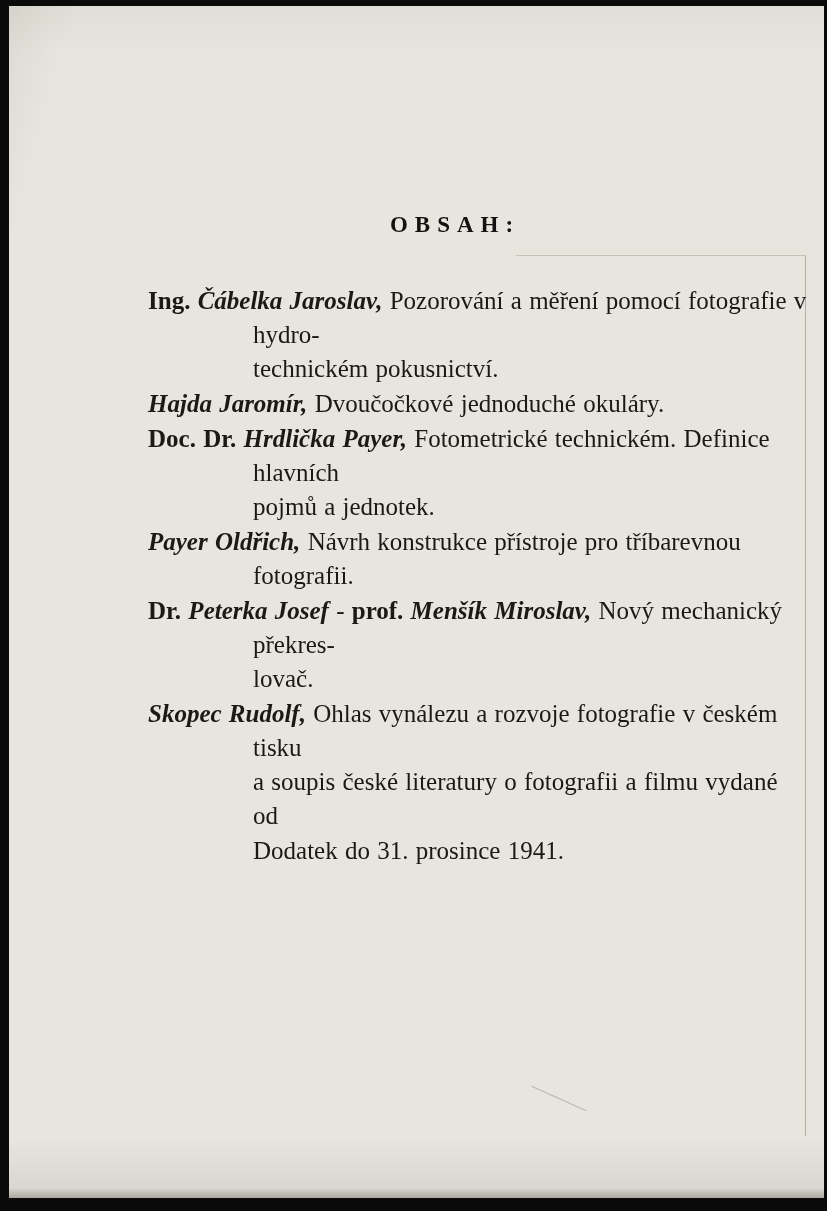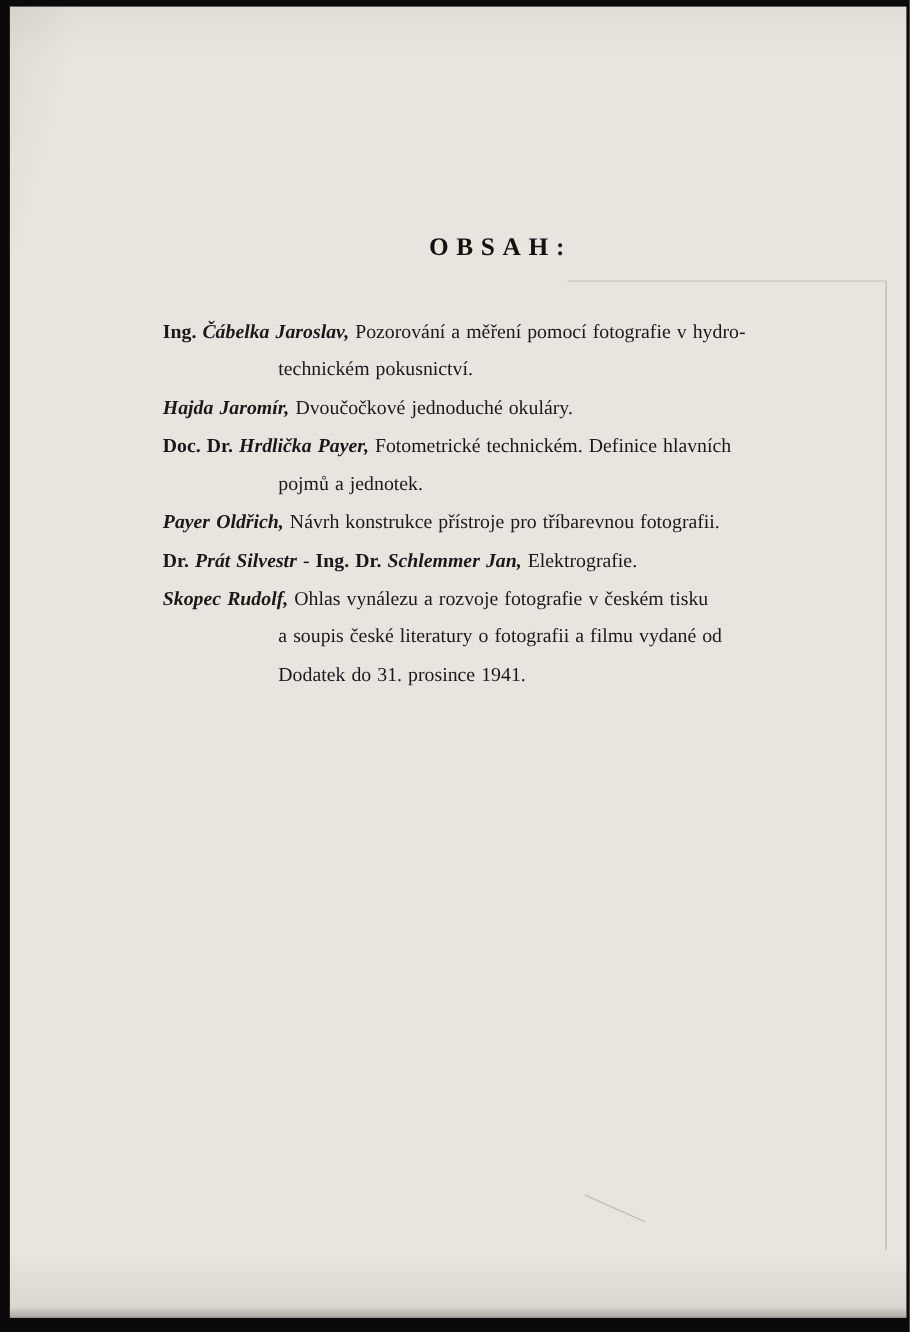--- a/index.html
+++ b/index.html
@@ -29,21 +29,21 @@
     width:660px;
   }
   .title{
     margin:206px 46px 46px 0;
     text-align:center;
     font-size:23px;
     font-weight:bold;
     letter-spacing:7px;
     color:#141210;
   }
-  .entries{font-size:18px;line-height:34px;word-spacing:1px;}
+  .entries{font-size:25px;line-height:34px;word-spacing:1px;}
   p.entry{
     margin:0 0 1px 0;
     padding-left:105px;
     text-indent:-105px;
   }
   p.entry.dodatek{text-indent:0;font-family:Liberation Serif, serif;}
   .b{font-weight:bold;}
   .bi{font-weight:bold;font-style:italic;}
   .r{font-weight:normal;}
   
@@ -81,22 +81,22 @@
     <div class="entries">
 
       <p class="entry"><span class="b">Ing. </span><span class="bi">Čábelka Jaroslav,</span><span class="r"> Pozorování a měření pomocí fotografie v hydro-</span><br><span class="r">technickém pokusnictví.</span></p>
 
       <p class="entry"><span class="bi">Hajda Jaromír,</span><span class="r"> Dvoučočkové jednoduché okuláry.</span></p>
 
       <p class="entry"><span class="b">Doc. Dr. </span><span class="bi">Hrdlička Payer,</span><span class="r"> Fotometrické technickém. Definice hlavních</span><br><span class="r">pojmů a jednotek.</span></p>
 
       <p class="entry"><span class="bi">Payer Oldřich,</span><span class="r"> Návrh konstrukce přístroje pro tříbarevnou fotografii.</span></p>
 
+      <p class="entry"><span class="b">Dr. </span><span class="bi">Peterka Josef</span><span class="r"> - </span><span class="b">prof. </span><span class="bi">Menšík Miroslav,</span><span class="r"> Nový mechanický překres-</span><br><span class="r">lovač.</span></p>
 
-      <p class="entry"><span class="b">Dr. </span><span class="bi">Prát Silvestr</span><span class="r"> - </span><span class="b">Ing. Dr. </span><span class="bi">Schlemmer Jan,</span><span class="r"> Elektrografie.</span></p>
 
       <p class="entry"><span class="bi">Skopec Rudolf,</span><span class="r"> Ohlas vynálezu a rozvoje fotografie v českém tisku</span><br><span class="r">a soupis české literatury o fotografii a filmu vydané od</span><br></p>
 
       <p class="entry dodatek"><span class="r">Dodatek do 31. prosince 1941.</span></p>
 
     </div>
   </div>
 </div>
 
 </body></html>

